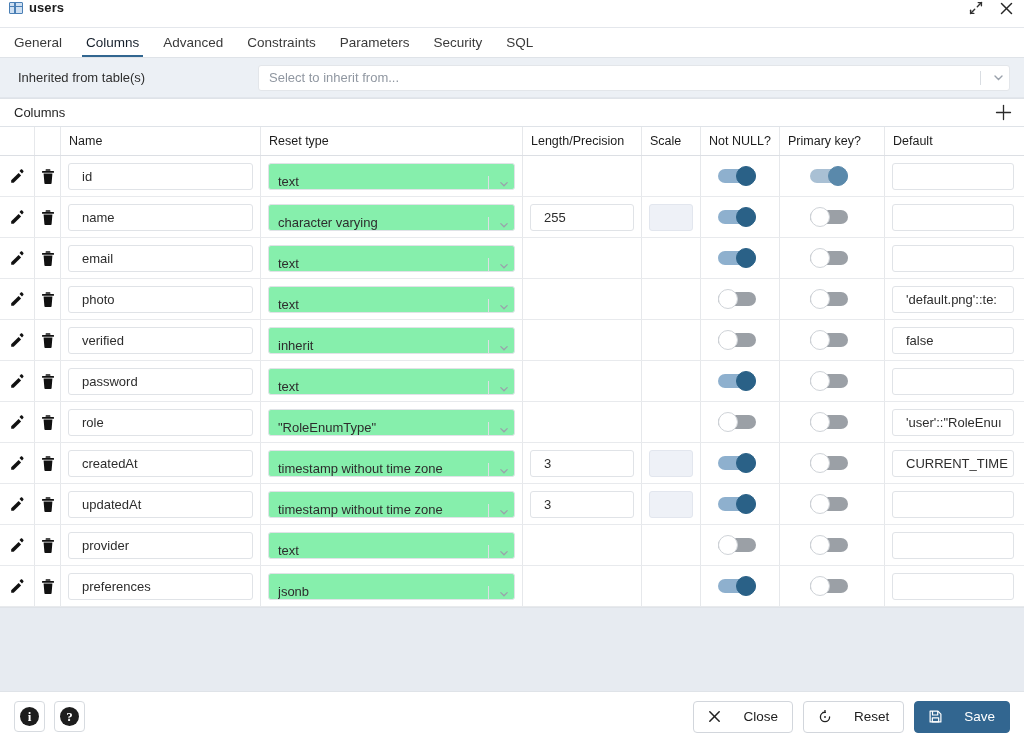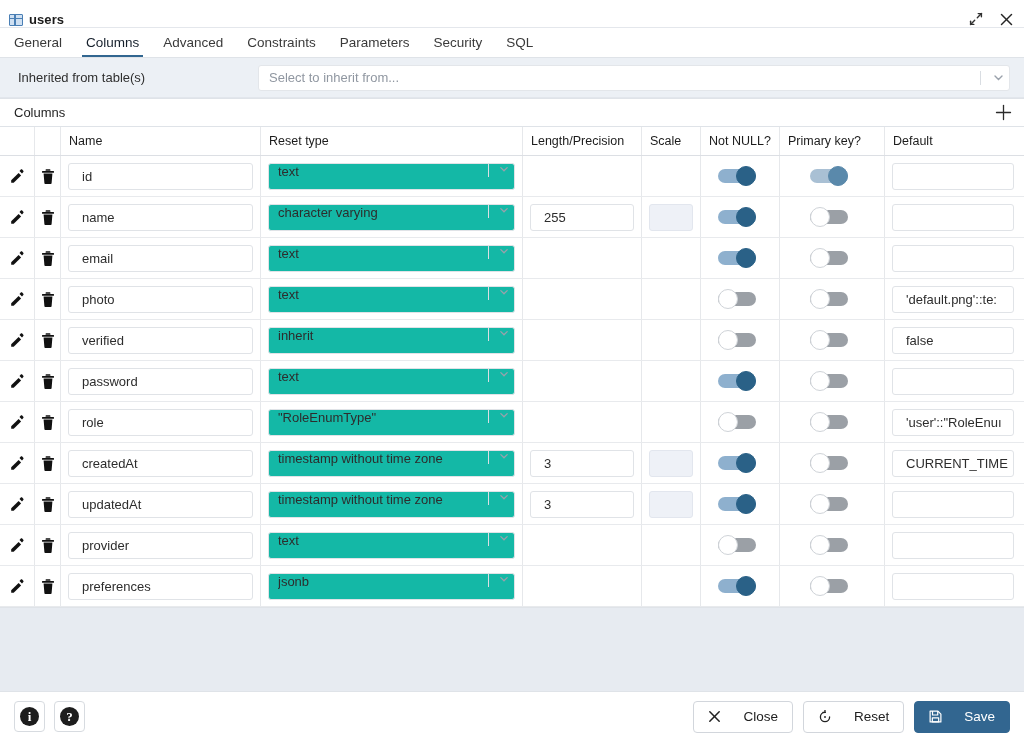--- a/index.html
+++ b/index.html
@@ -17,21 +17,21 @@
     width: 1024px; height: 741px;
     position: relative;
     display: flex; flex-direction: column;
     background: #fff;
   }
 
   
   .titlebar {
     height: 28px;
     flex: 0 0 28px;
-    display: flex; align-items: flex-end;
+    display: flex; align-items: flex-start;
     padding: 0 10px 0 9px;
     background: #fff;
     border-bottom: 1px solid #e4e7ec;
   }
   .title-left { display: flex; align-items: center; gap: 6px; }
   .tbl-icon {
     width: 14px; height: 12px;
     border: 1.5px solid #4a7fb5;
     background: #cfe0f2;
     position: relative;
@@ -198,23 +198,23 @@
   }
   .tinput.disabled {
     background: #eef1f7;
     border-color: #e2e6ee;
   }
 
   .tselect {
     width: 100%; height: 27px;
     border: 1px solid #e0e3e7;
     border-radius: 3px;
-    background: #14b8a6;
+    background: #86efac;
     font-size: 13px; color: #2d2d2d;
-    display: flex; align-items: flex-start;
+    display: flex; align-items: flex-end;
     padding: 0 2px 0 9px;
     cursor: pointer;
     overflow: hidden;
   }
   .tselect .val { flex: 1 1 auto; white-space: nowrap; overflow: hidden; }
   .tselect .sep { width: 1px; height: 13px; background: #dcdfe4; margin-right: 7px; flex: 0 0 1px; }
   .tselect .caret { width: 16px; flex: 0 0 16px; display: flex; align-items: center; justify-content: center; color: #9aa1ab; }
 
   
   .toggle {

